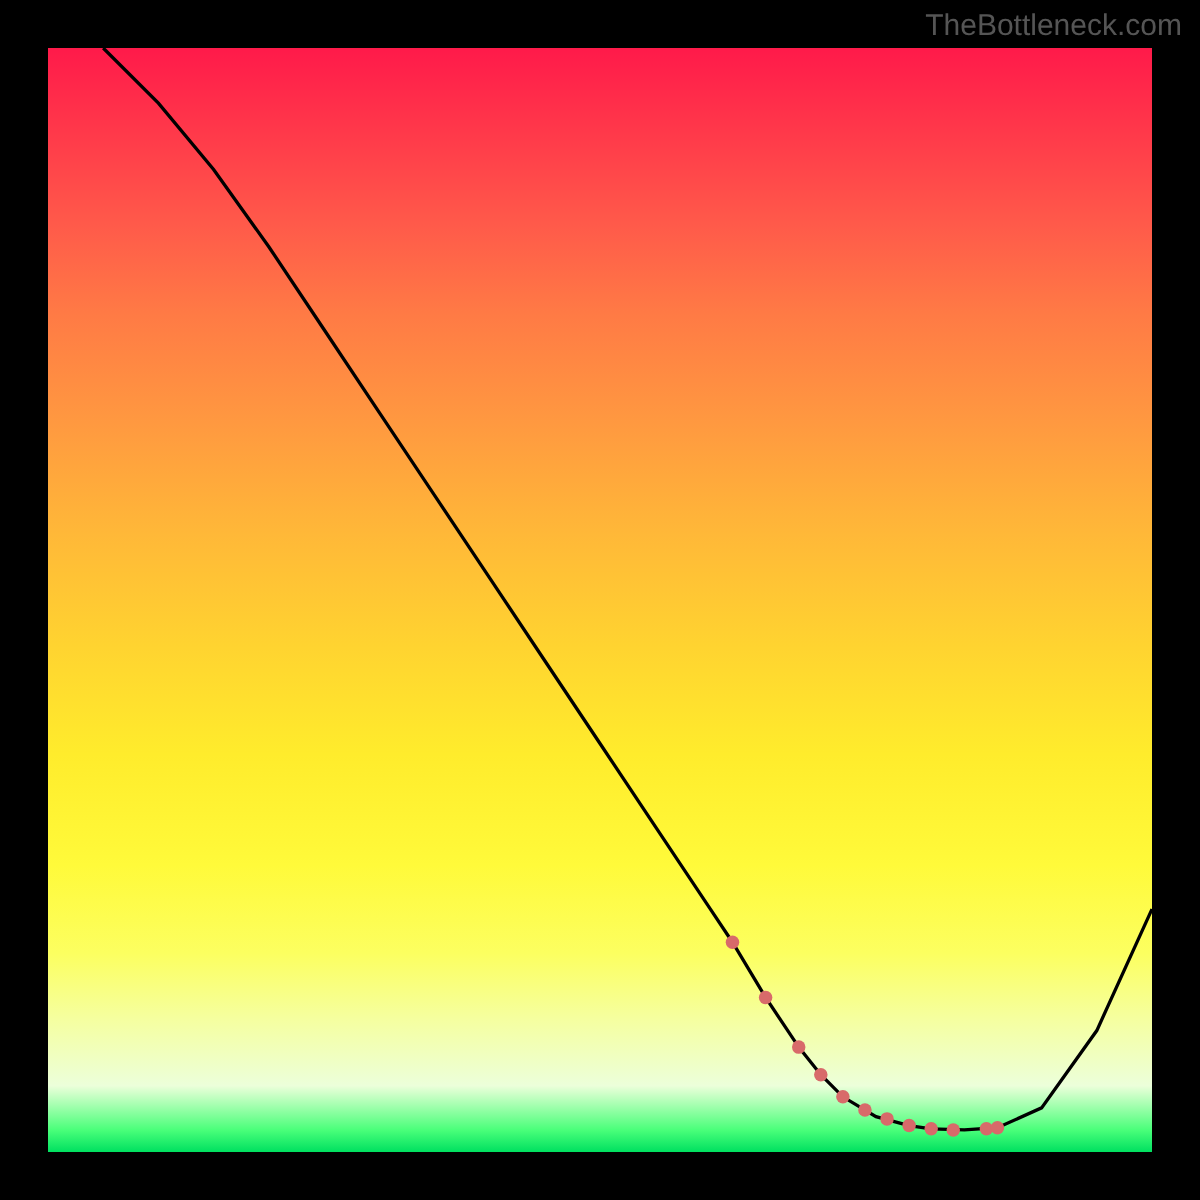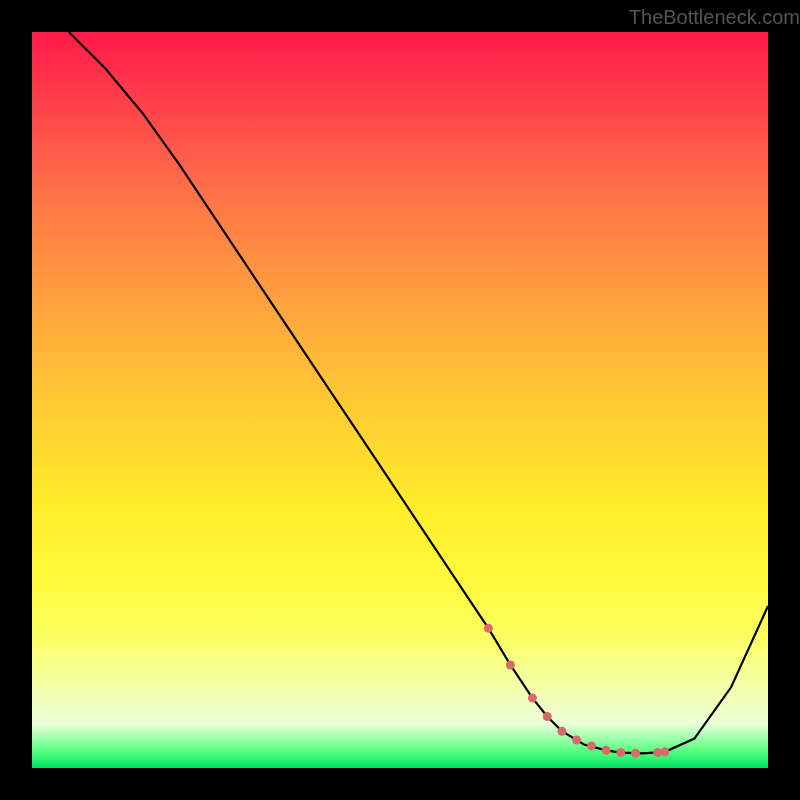--- a/index.html
+++ b/index.html
@@ -7,21 +7,21 @@
     width: 800px;
     height: 800px;
     background: #000;
     position: relative;
     font-family: Arial, sans-serif;
     overflow: hidden;
   }
   .watermark {
     position: absolute;
     top: 6px;
-    right: 0;
+    right: 12px;
     color: #555;
     font-size: 20px;
     font-weight: 500;
     z-index: 10;
   }
   .plot-area {
     position: absolute;
     left: 32px;
     top: 32px;
     width: 736px;

